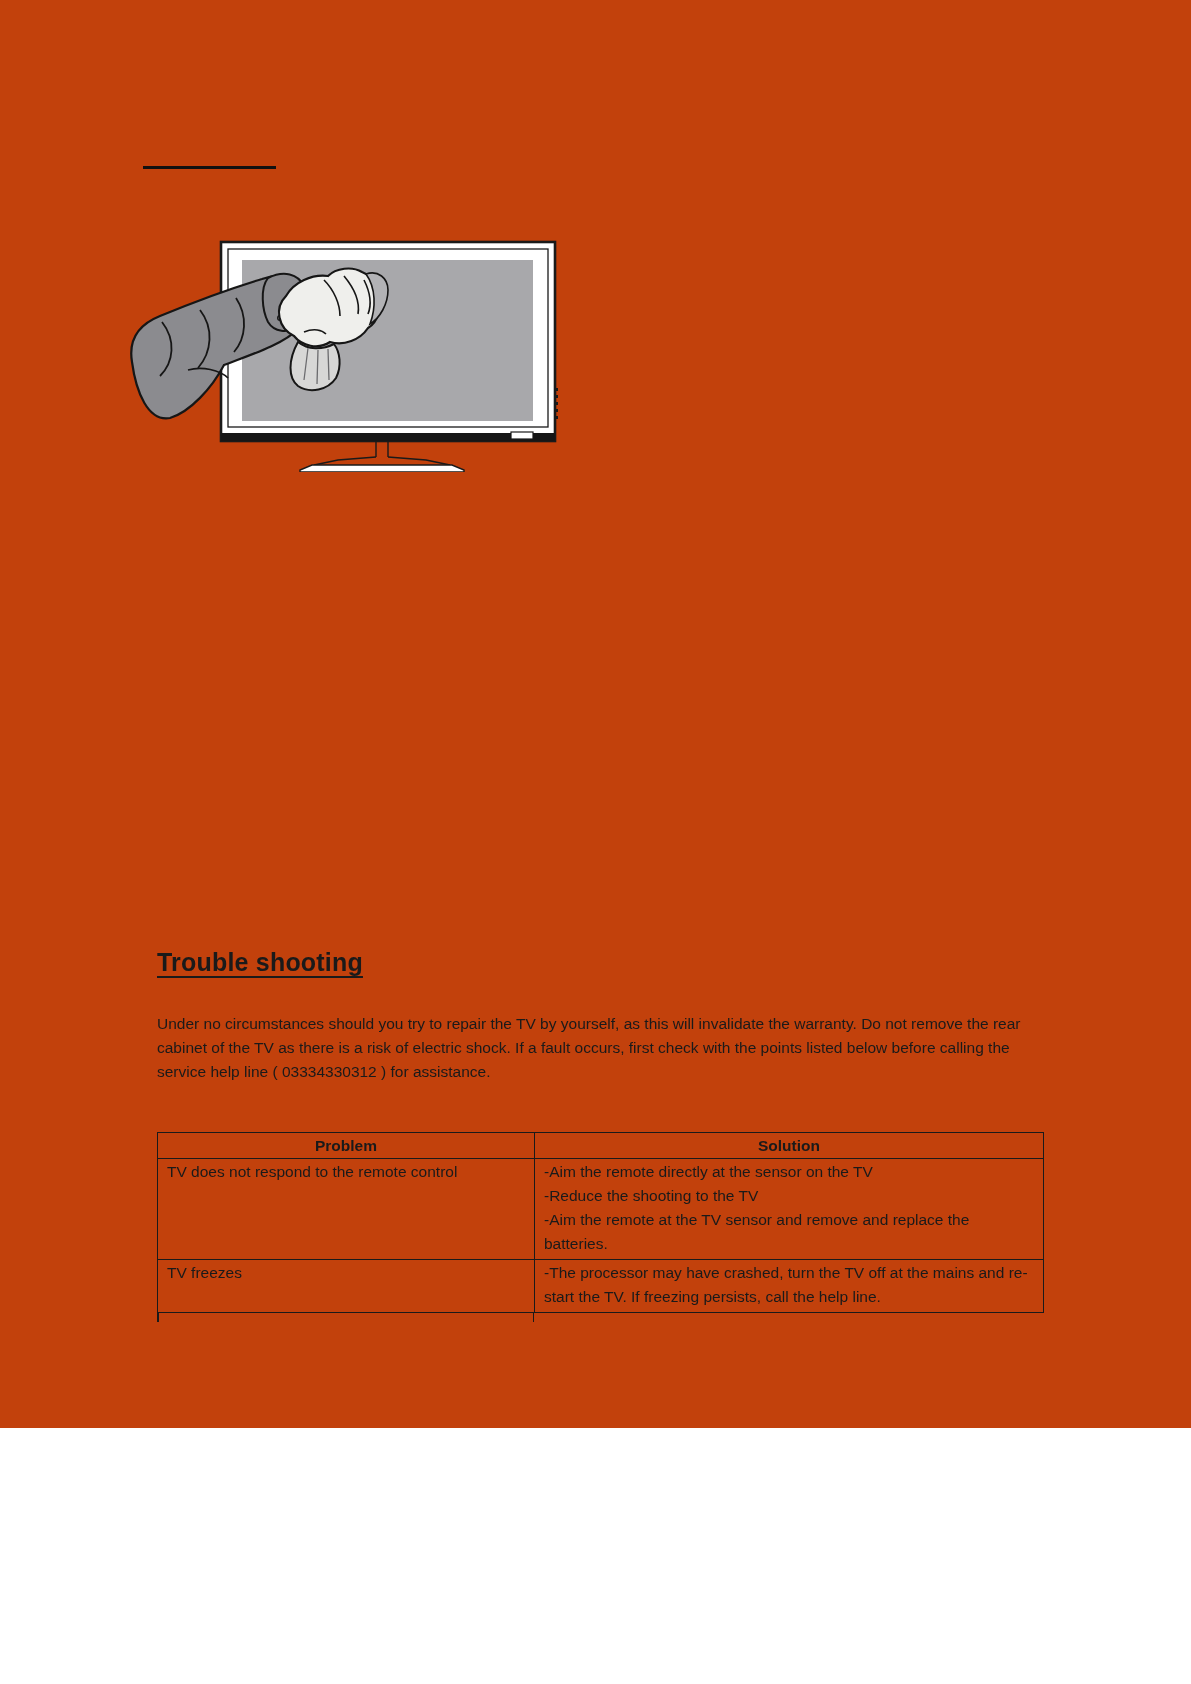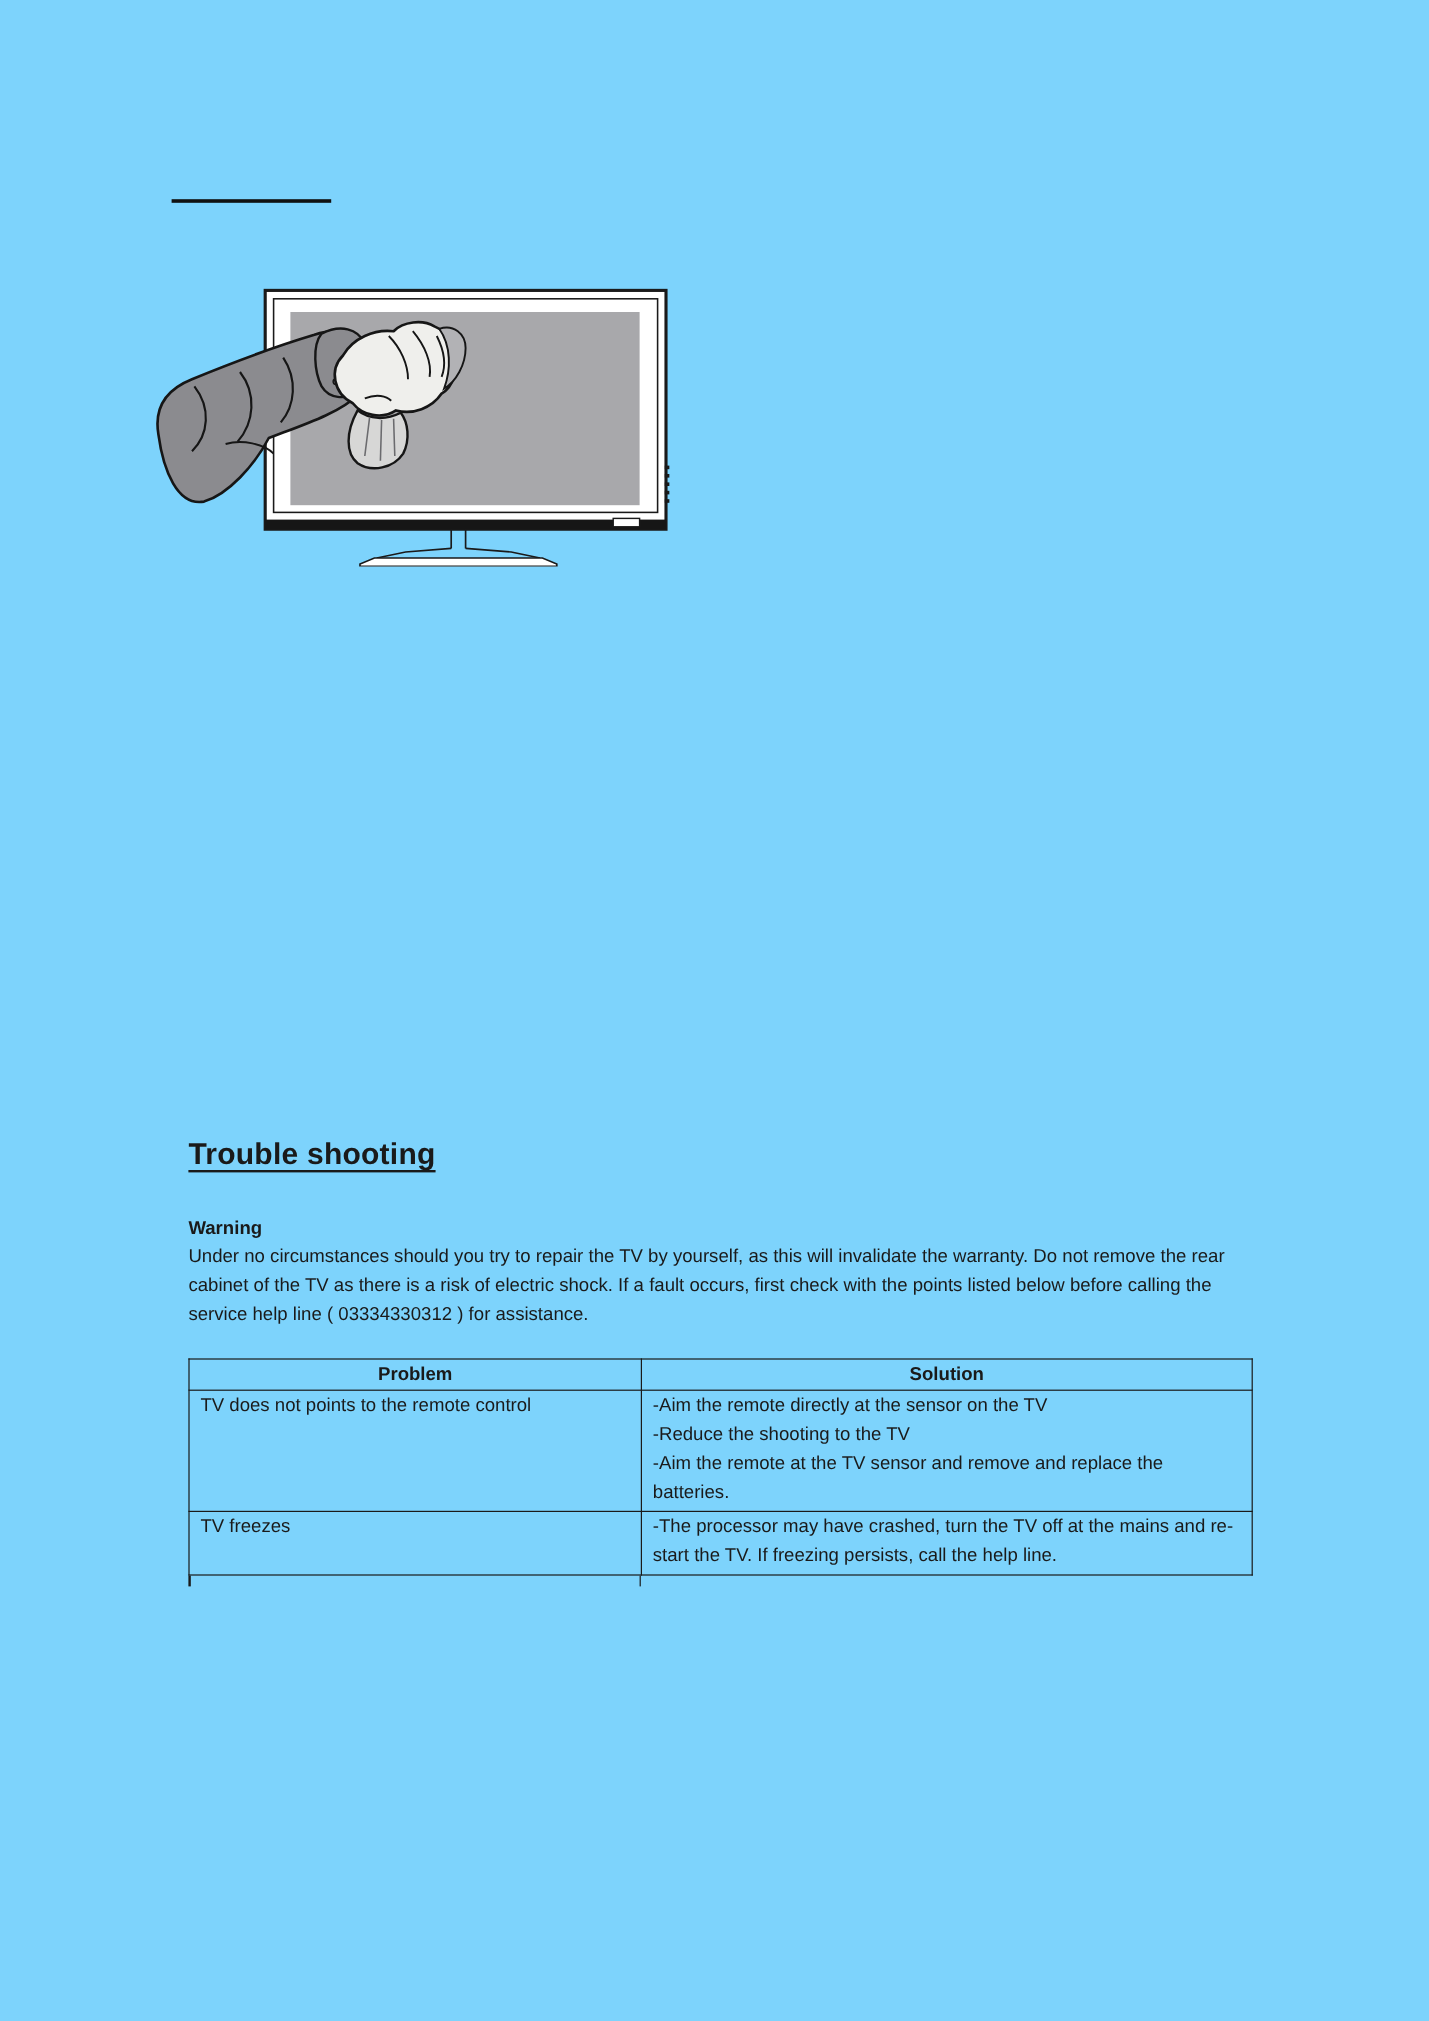--- a/index.html
+++ b/index.html
@@ -1,20 +1,20 @@
 <!DOCTYPE html>
 <html><head>
 <meta charset="utf-8">
 <style>
   * { margin:0; padding:0; box-sizing:border-box; }
   html,body { background:#ffffff; }
   .page {
     position:relative;
-    width:1191px; height:1684px;
-    background:#7dd3fc;
+    width:1191px; height:1428px;
+    background:#c2410c;
     font-family:"Liberation Sans", sans-serif;
     color:#1a1a1a;
     overflow:hidden;
   }
   .top-rule {
     position:absolute; left:143px; top:166px;
     width:133px; height:3px; background:#111;
   }
   .illustration {
     position:absolute; left:128px; top:220px;
@@ -105,39 +105,38 @@
       <path d="M170,122 C160,140 160,158 170,166 C182,174 200,170 208,158 C214,146 212,132 206,124 C194,130 180,130 170,122 Z" fill="#d7d7d6" stroke="#161616" stroke-width="2"></path>
       <path d="M180,128 L176,160" fill="none" stroke="#6b6b6e" stroke-width="1.3"></path>
       <path d="M190,130 L189,164" fill="none" stroke="#6b6b6e" stroke-width="1.3"></path>
       <path d="M200,129 L201,160" fill="none" stroke="#6b6b6e" stroke-width="1.3"></path>
     </svg>
   </div>
 
   <div class="section-title">Trouble shooting</div>
 
   <div class="warning-block">
-    <div class="warning-label">Warning</div>
     <div class="warning-text">Under no circumstances should you try to repair the TV by yourself, as this will invalidate the warranty. Do not remove the rear cabinet of the TV as there is a risk of electric shock. If a fault occurs, first check with the points listed below before calling the service help line ( 03334330312 ) for assistance.</div>
   </div>
 
   <div class="table-wrap">
     <table class="ts-table">
       <colgroup>
         <col class="col-problem">
         <col class="col-solution">
       </colgroup>
       <thead>
         <tr>
           <th>Problem</th>
           <th>Solution</th>
         </tr>
       </thead>
       <tbody>
           <tr>
-            <td>TV does not points to the remote control</td>
+            <td>TV does not respond to the remote control</td>
             <td>
               <div>-Aim the remote directly at the sensor on the TV</div>
               <div>-Reduce the shooting to the TV</div>
               <div>-Aim the remote at the TV sensor and remove and replace the batteries.</div>
             </td>
           </tr>
           <tr>
             <td>TV freezes</td>
             <td>
               <div>-The processor may have crashed, turn the TV off at the mains and re-start the TV. If freezing persists, call the help line.</div>

